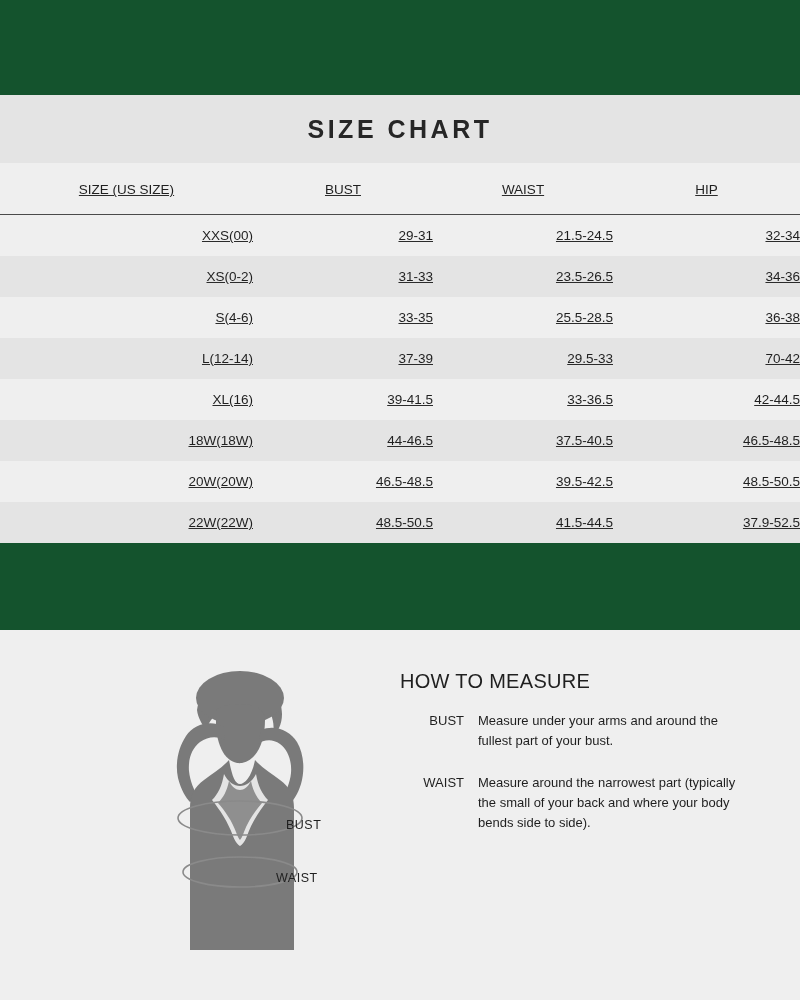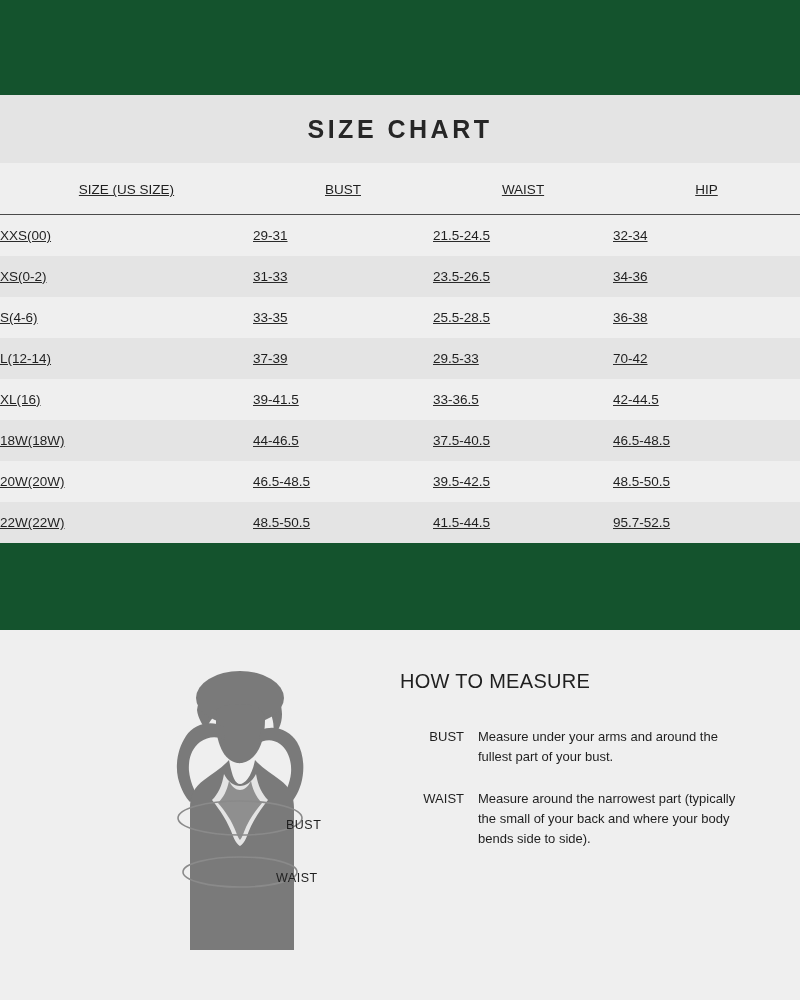--- a/index.html
+++ b/index.html
@@ -59,21 +59,21 @@
     color: #1f1f1f;
     padding: 19px 0 17px 0;
     text-align: center;
     background: #efefef;
   }
   table.size-table thead tr {
     border-bottom: 1.6px solid #4a4a4a;
   }
   table.size-table td {
     font-size: 13.5px;
-    text-align: left;
+    text-align: right;
     padding: 13px 0 13px 0;
     color: #1f1f1f;
     margin-top: 48px;
   }
   table.size-table tbody tr:nth-child(odd) {
     background: #efefef;
   }
   table.size-table tbody tr:nth-child(even) {
     background: #e4e4e4;
   }
@@ -110,21 +110,21 @@
   .howto {
     position: absolute;
     left: 400px;
     top: 40px;
     width: 370px;
   }
   .howto-title {
     font-size: 20px;
     color: #1f1f1f;
     letter-spacing: 0.3px;
-    margin-bottom: 34px;
+    margin-bottom: 18px;
     font-weight: normal;
   }
   .measure-row {
     display: flex;
     margin-bottom: 22px;
   }
   .measure-term {
     width: 64px;
     flex: 0 0 64px;
     font-size: 13px;
@@ -205,21 +205,21 @@
         <tr>
           <td>20W(20W)</td>
           <td>46.5-48.5</td>
           <td>39.5-42.5</td>
           <td>48.5-50.5</td>
         </tr>
         <tr>
           <td>22W(22W)</td>
           <td>48.5-50.5</td>
           <td>41.5-44.5</td>
-          <td>95.7-52.5</td>
+          <td>37.9-52.5</td>
         </tr>
       </tbody>
     </table>
   </div>
 
   <div class="bottom">
 
     <div class="figure-area">
       <svg width="300" height="300" viewBox="0 0 300 300">
         <g fill="#7a7a7a">

